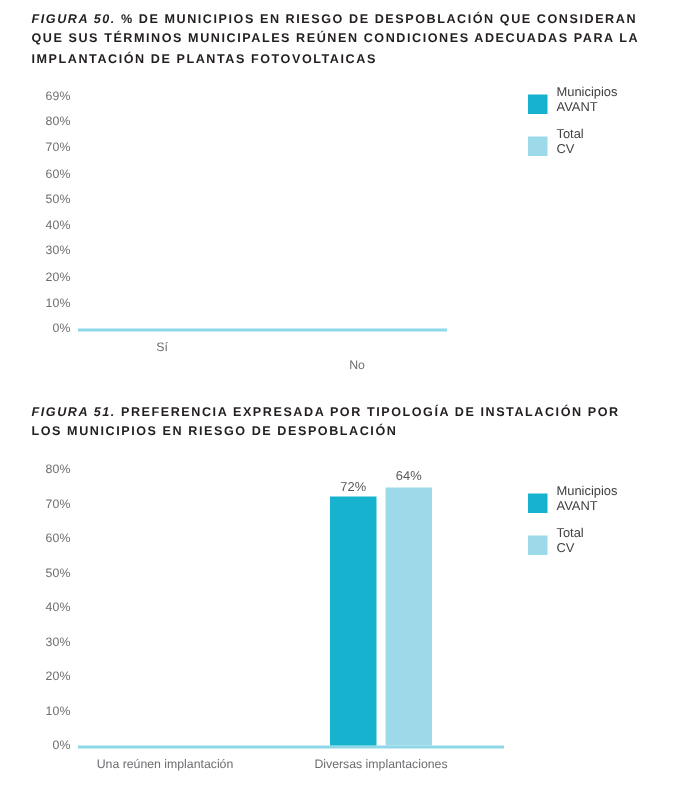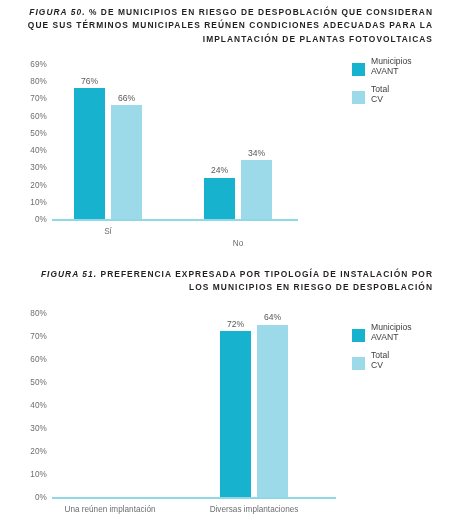--- a/index.html
+++ b/index.html
@@ -17,21 +17,20 @@
   .fig-title {
     position: absolute;
     left: 21px;
     width: 412px;
     font-size: 8.4px;
     font-weight: bold;
     letter-spacing: 1.05px;
     line-height: 13.4px;
     color: #231f20;
     text-transform: uppercase;
-    text-align: right;
   }
   .fig-title .fignum {
     font-style: italic;
   }
   #title-50 { top: 6px; }
   #title-51 { top: 268px; }
 
   .chart {
     position: absolute;
     left: 0;
@@ -134,34 +133,20 @@
       <div class="ytick" style="top: 129.556px;">20%</div>
       <div class="ytick" style="top: 112.333px;">30%</div>
       <div class="ytick" style="top: 95.1111px;">40%</div>
       <div class="ytick" style="top: 77.8889px;">50%</div>
       <div class="ytick" style="top: 60.6667px;">60%</div>
       <div class="ytick" style="top: 43.4444px;">70%</div>
       <div class="ytick" style="top: 26.2222px;">80%</div>
       <div class="ytick" style="top: 9px;">69%</div>
     </div>
     <div class="baseline" style="left: 52px; width: 246px; top: 164px;"></div>
-    <div class="plot" style="top: 9px; height: 155px; width: 246px;">
-      <div class="group" style="left: 22px; width: 68px;">
-        <div class="bar s1" style="height: 130.889px; background: rgb(23, 179, 206);"></div>
-        <div class="bar-label" style="left: -6.5px; bottom: 133.389px;">76%</div>
-        <div class="bar s2" style="height: 113.667px; background: rgb(156, 217, 233);"></div>
-        <div class="bar-label" style="left: 30.5px; bottom: 116.167px;">66%</div>
-      </div>
-      <div class="group" style="left: 152px; width: 68px;">
-        <div class="bar s1" style="height: 41.3333px; background: rgb(23, 179, 206);"></div>
-        <div class="bar-label" style="left: -6.5px; bottom: 43.8333px;">24%</div>
-        <div class="bar s2" style="height: 58.5556px; background: rgb(156, 217, 233);"></div>
-        <div class="bar-label" style="left: 30.5px; bottom: 61.0556px;">34%</div>
-      </div>
-    </div>
     <div class="cat-label" style="left: 108px; top: 172px;">Sí</div>
     <div class="cat-label" style="left: 238px; top: 184px;">No</div>
     <div class="legend" style="left: 352px; top: 0px;">
       <div class="legend-row" style="top: 0px;">
         <span class="swatch s1" style="background: rgb(23, 179, 206);"></span>
         <span class="legend-text">Municipios
 AVANT</span>
       </div>
       <div class="legend-row" style="top: 28px;">
         <span class="swatch s2" style="background: rgb(156, 217, 233);"></span>

